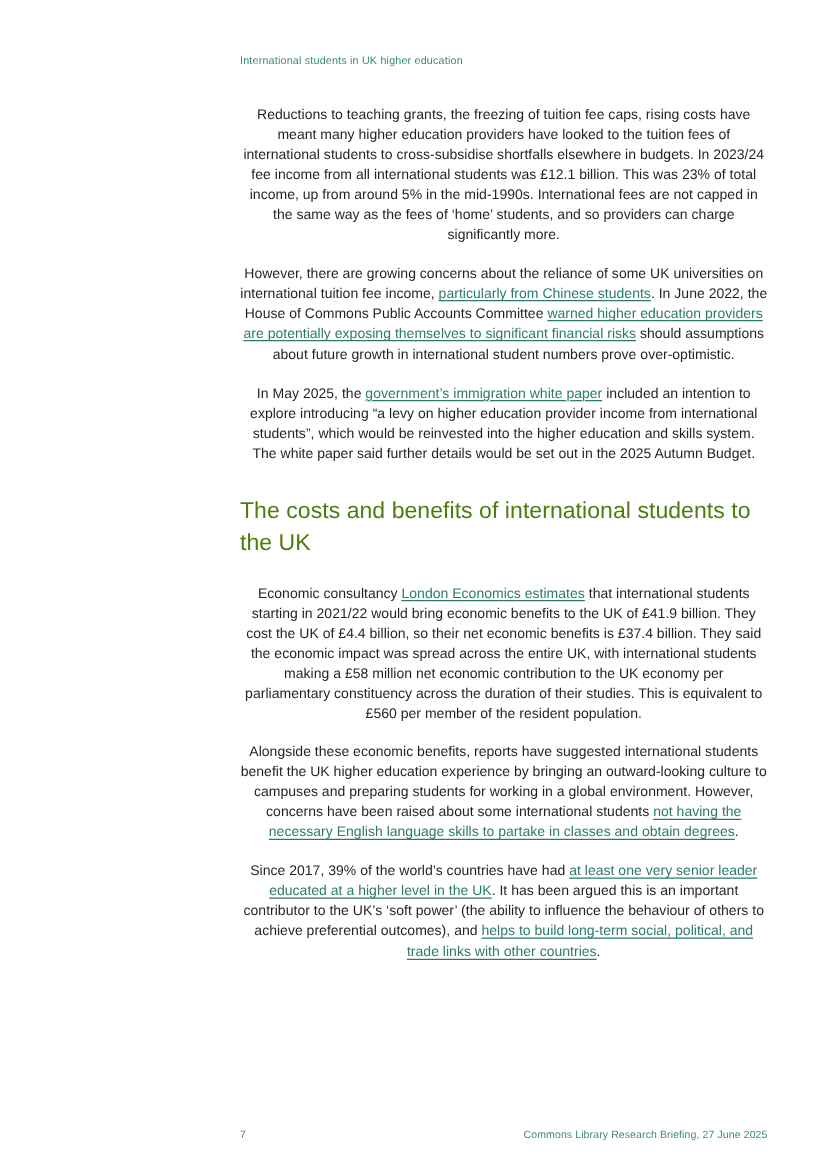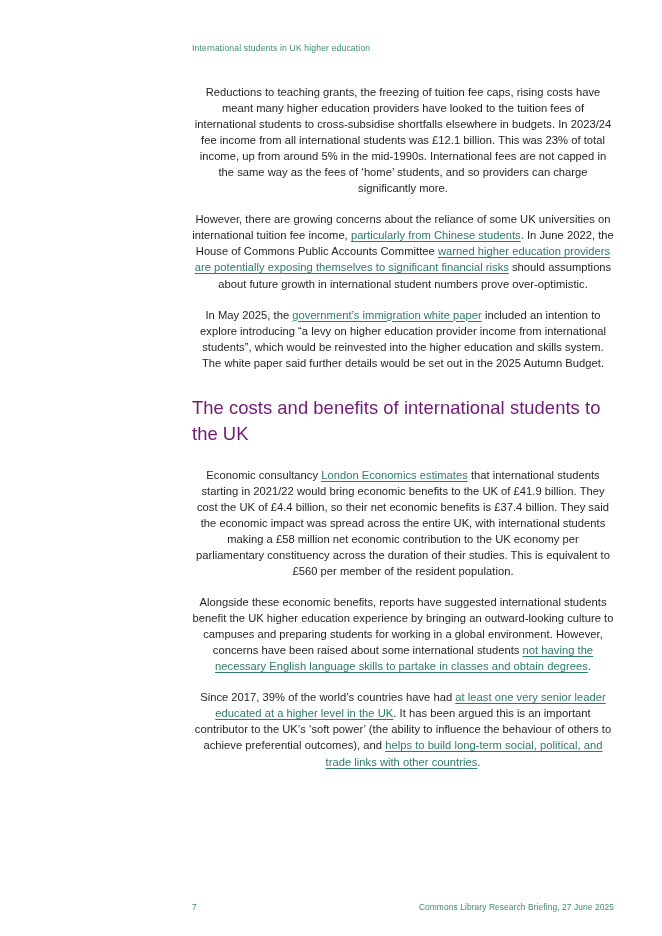--- a/index.html
+++ b/index.html
@@ -43,21 +43,21 @@
     line-height: 16.05px;
     letter-spacing: 0.02px;
     color: #231f20;
     text-align: center;
   }
   h2.section-title {
     margin: 24px 0 20px 0;
     font-size: 18.4px;
     line-height: 26px;
     font-weight: 400;
-    color: #701a75;
+    color: #4d7c0f;
     letter-spacing: 0.05px;
   }
   a.doclink,
   span.doclink {
     color: #2d7a6a;
     text-decoration: underline;
     text-decoration-color: #2d7a6a;
     text-underline-offset: 1.5px;
     text-decoration-thickness: 0.7px;
     cursor: pointer;

